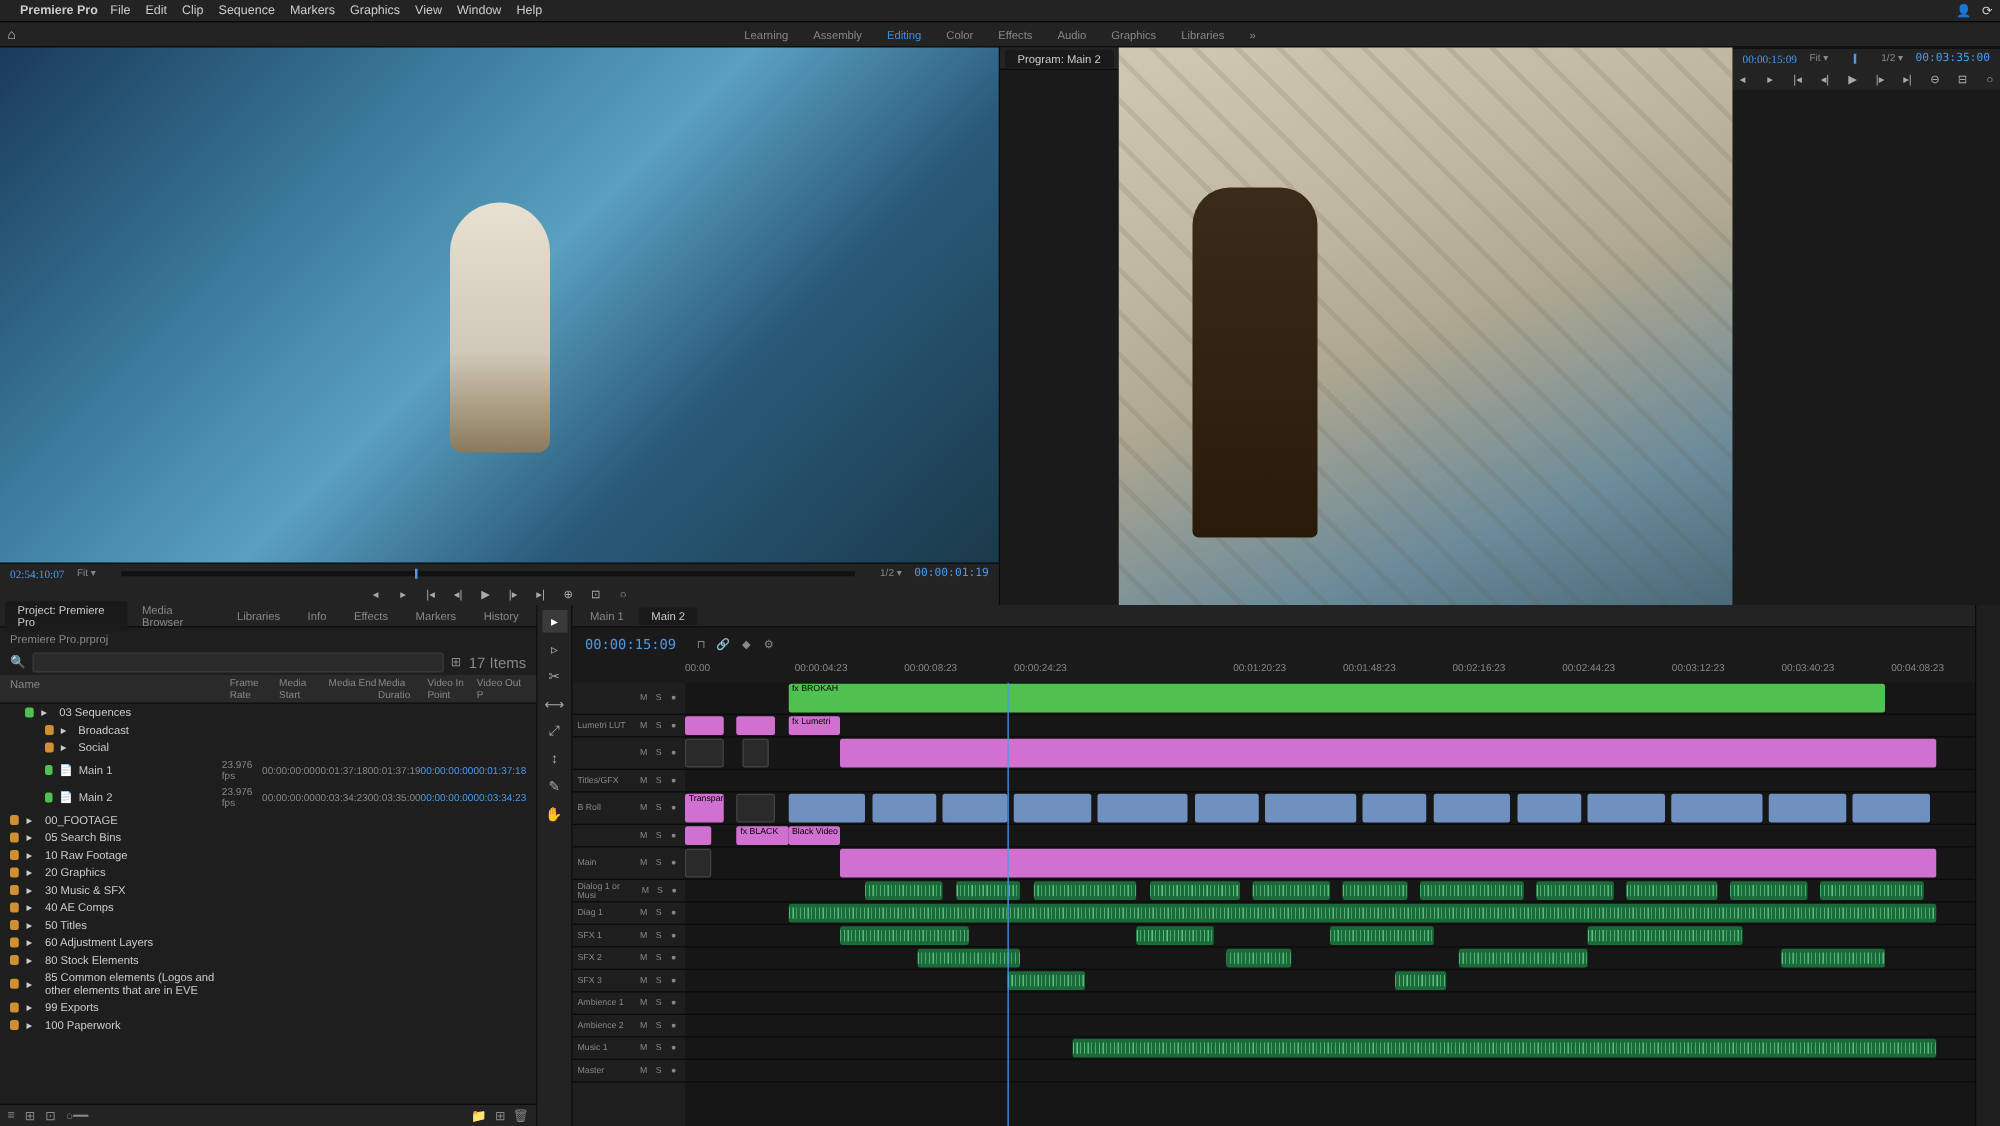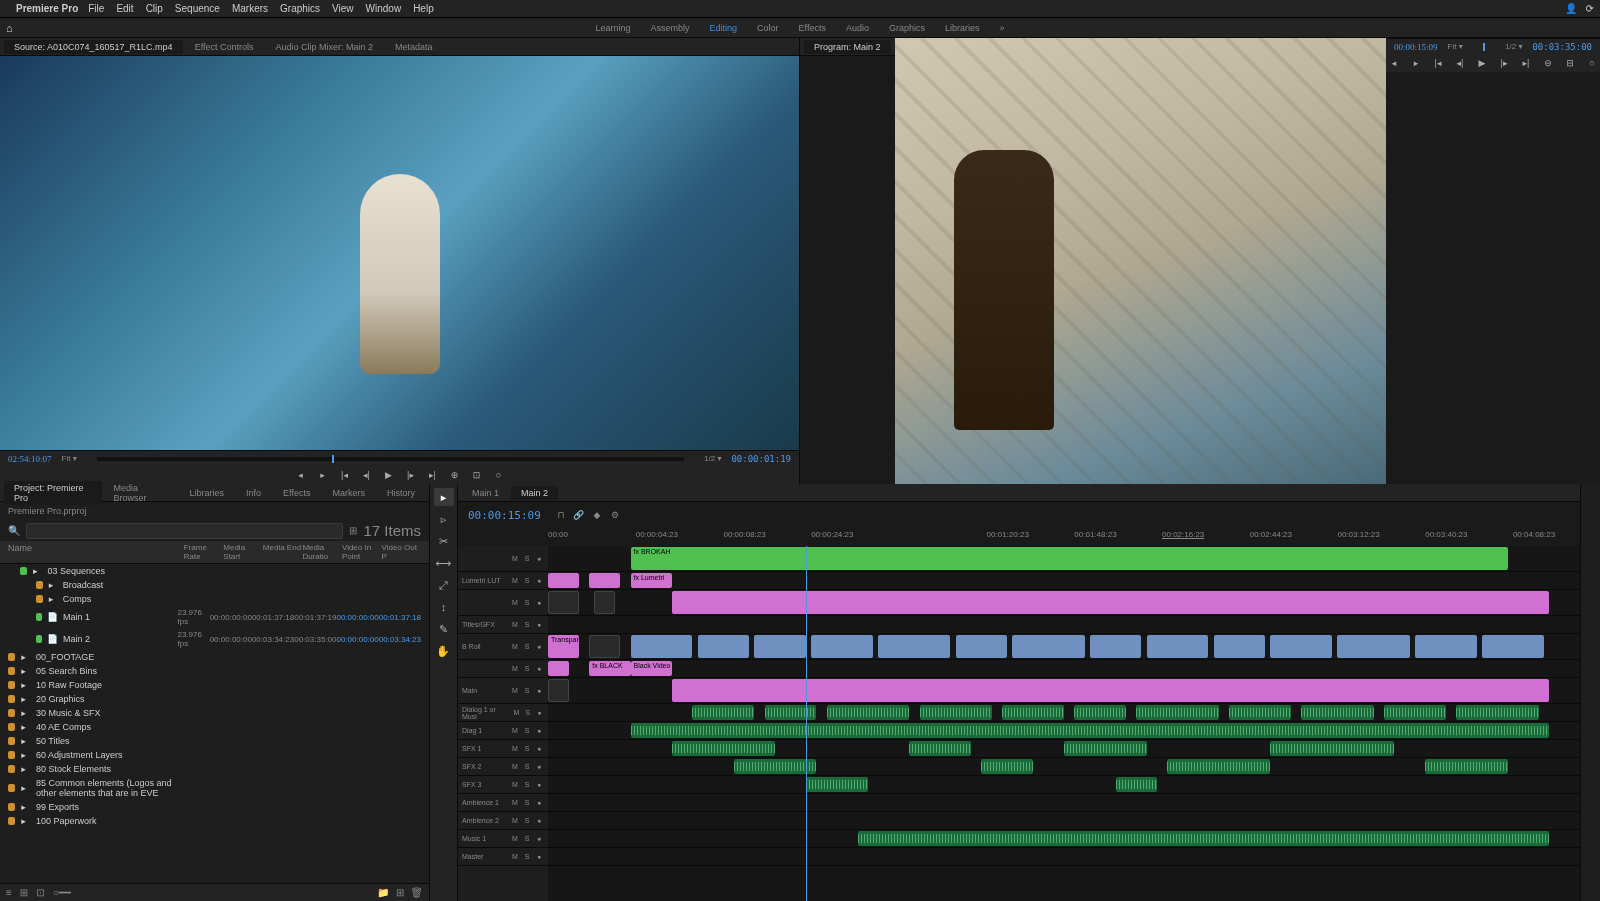--- a/index.html
+++ b/index.html
@@ -32,21 +32,21 @@
 .tbtn{width:16px;height:14px;display:flex;align-items:center;justify-content:center;font-size:9px;color:#aaa;cursor:pointer}
 .bottom-row{display:flex;height:calc(100% - 484px)}
 .project-panel{width:430px;background:#1e1e1e;display:flex;flex-direction:column;border-right:1px solid #0a0a0a}
 .toolbar-strip{width:28px;background:#232323;display:flex;flex-direction:column;align-items:center;padding-top:4px;gap:4px;border-right:1px solid #0a0a0a}
 .tool{width:20px;height:18px;display:flex;align-items:center;justify-content:center;font-size:11px;color:#aaa;cursor:pointer}
 .tool.active{background:#3a3a3a;color:#fff}
 .timeline-panel{flex:1;background:#1a1a1a;display:flex;flex-direction:column;overflow:hidden}
 .project-header{padding:4px 8px;font-size:9px;color:#888}
 .project-search{padding:2px 8px;display:flex;align-items:center;gap:6px}
 .project-search input{flex:1;background:#2a2a2a;border:1px solid #3a3a3a;color:#ccc;font-size:9px;padding:2px 6px;border-radius:2px}
-.project-count{font-size:15px;color:#888;margin-left:auto}
+.project-count{font-size:12px;color:#888;margin-left:auto}
 .project-cols{display:flex;background:#2a2a2a;padding:2px 8px;font-size:9px;color:#888;border-bottom:1px solid #0a0a0a}
 .pcol-name{width:200px}
 .pcol{width:45px;text-align:left;font-size:8px}
 .project-list{flex:1;overflow-y:auto}
 .prow{display:flex;align-items:center;padding:2px 8px;font-size:9px;cursor:pointer}
 .prow.indent1{padding-left:20px}
 .prow.indent2{padding-left:36px}
 .prow .label-dot{width:8px;height:8px;border-radius:2px;margin-right:6px}
 .prow .icon{width:12px;margin-right:4px;font-size:9px}
 .prow .pname{width:160px}
@@ -109,26 +109,20 @@
   <span class="ws">Effects</span>
   <span class="ws">Audio</span>
   <span class="ws">Graphics</span>
   <span class="ws">Libraries</span>
   <span class="ws">»</span>
 </div>
 
 <div style="display:flex;height:446px">
 
   <div style="width:50%;display:flex;flex-direction:column;border-right:1px solid #0a0a0a">
-    <div class="panel-tabs">
-      <div class="panel-tab active">Source: A010C074_160517_R1LC.mp4</div>
-      <div class="panel-tab">Effect Controls</div>
-      <div class="panel-tab">Audio Clip Mixer: Main 2</div>
-      <div class="panel-tab">Metadata</div>
-    </div>
     <div class="monitor">
       <div class="source-img"></div>
     </div>
     <div class="transport">
       <div class="tc-row">
         <span class="tc-left">02:54:10:07</span>
         <span style="font-size:8px;color:#888">Fit ▾</span>
         <div class="tc-mid">
             <div class="marker" style="left:40%"></div>
           </div>
@@ -230,21 +224,21 @@
           <span class="pval"></span>
           <span class="pval"></span>
           <span class="pval"></span>
           <span class="pval"></span>
           <span class="pval blue"></span>
           <span class="pval blue"></span>
         </div>
         <div class="prow indent2">
           <span class="label-dot" style="background:#d09030"></span>
           <span class="icon">▸</span>
-          <span class="pname">Comps</span>
+          <span class="pname">Social</span>
           <span class="pval"></span>
           <span class="pval"></span>
           <span class="pval"></span>
           <span class="pval"></span>
           <span class="pval blue"></span>
           <span class="pval blue"></span>
         </div>
         <div class="prow indent2">
           <span class="label-dot" style="background:#50c050"></span>
           <span class="icon">📄</span>
@@ -439,21 +433,21 @@
       </div>
     </div>
     <div class="tl-ruler" id="ruler">
         <span class="tl-tick" style="left: 0%;">00:00</span>
         <span class="tl-tick" style="left: 8.5%;">00:00:04:23</span>
         <span class="tl-tick" style="left: 17%;">00:00:08:23</span>
         <span class="tl-tick" style="left: 25.5%;">00:00:24:23</span>
         <span class="tl-tick" style="left: 34%; margin-top: 46px;">00:00:52:23</span>
         <span class="tl-tick" style="left: 42.5%;">00:01:20:23</span>
         <span class="tl-tick" style="left: 51%;">00:01:48:23</span>
-        <span class="tl-tick" style="left: 59.5%; text-decoration: underline;">00:02:16:23</span>
+        <span class="tl-tick" style="left: 59.5%;">00:02:16:23</span>
         <span class="tl-tick" style="left: 68%;">00:02:44:23</span>
         <span class="tl-tick" style="left: 76.5%;">00:03:12:23</span>
         <span class="tl-tick" style="left: 85%;">00:03:40:23</span>
         <span class="tl-tick" style="left: 93.5%;">00:04:08:23</span>
       </div>
     <div class="tl-body">
       <div class="tl-trackheads" id="trackheads">
           <div class="tl-trackhead big">
             <span class="tname"></span>
             <span class="tkbtn">M</span>

